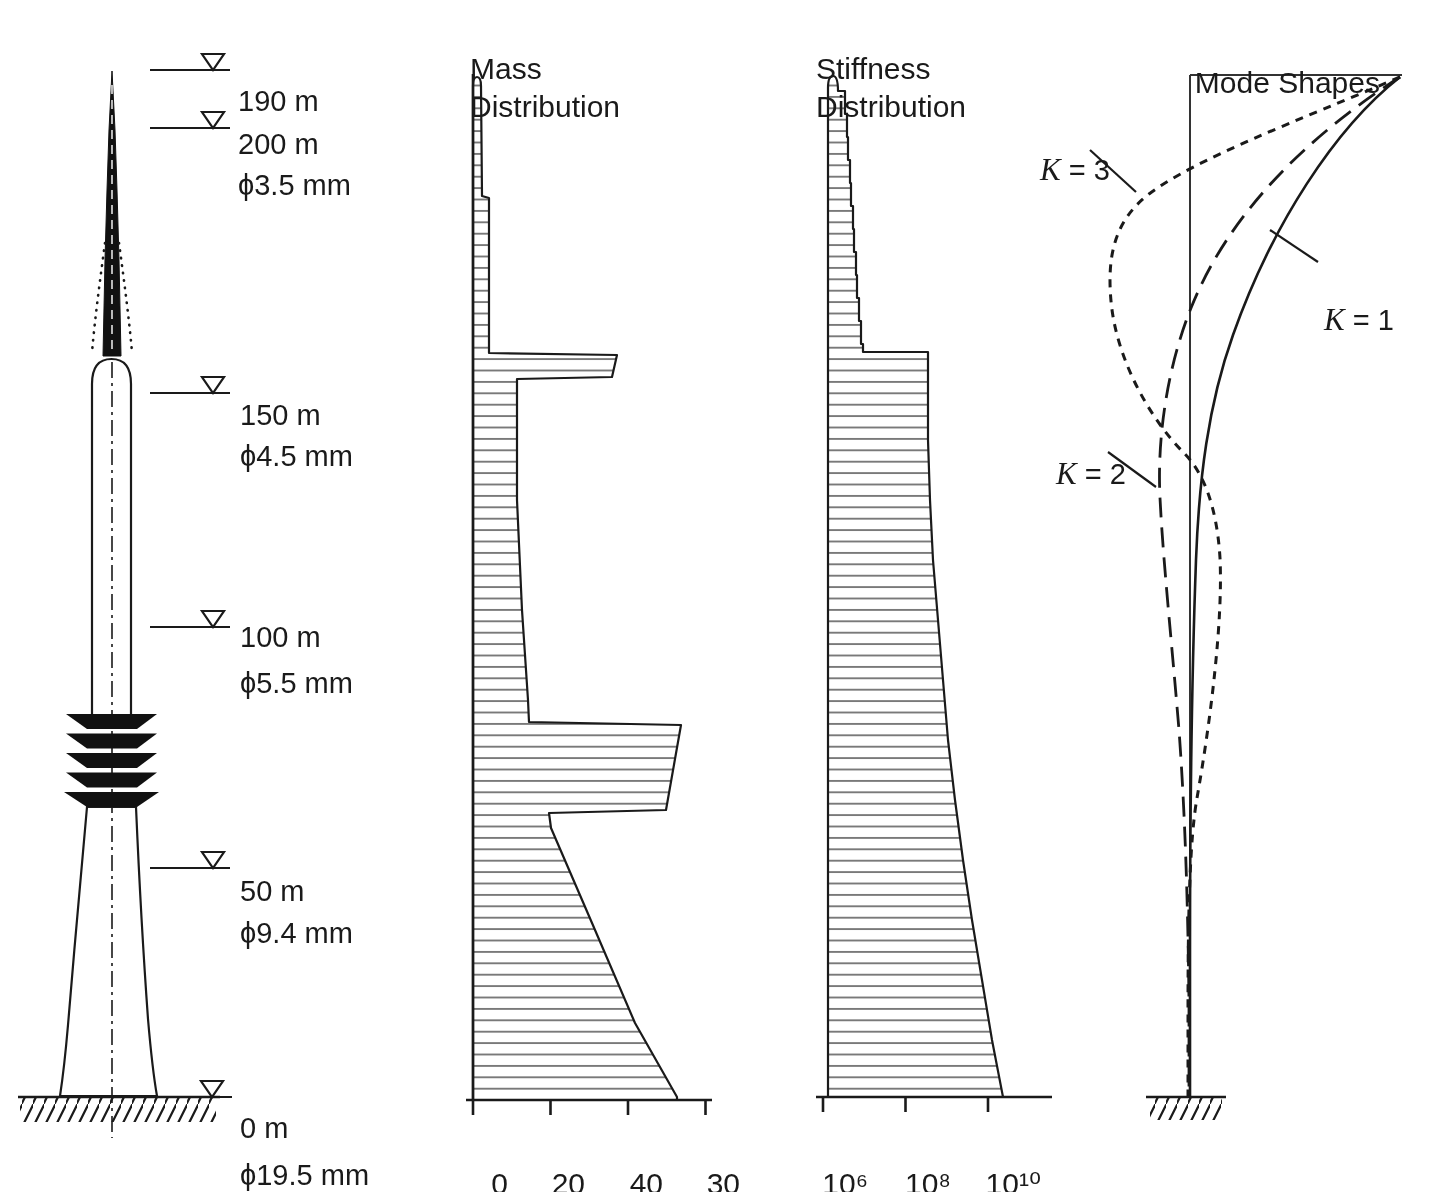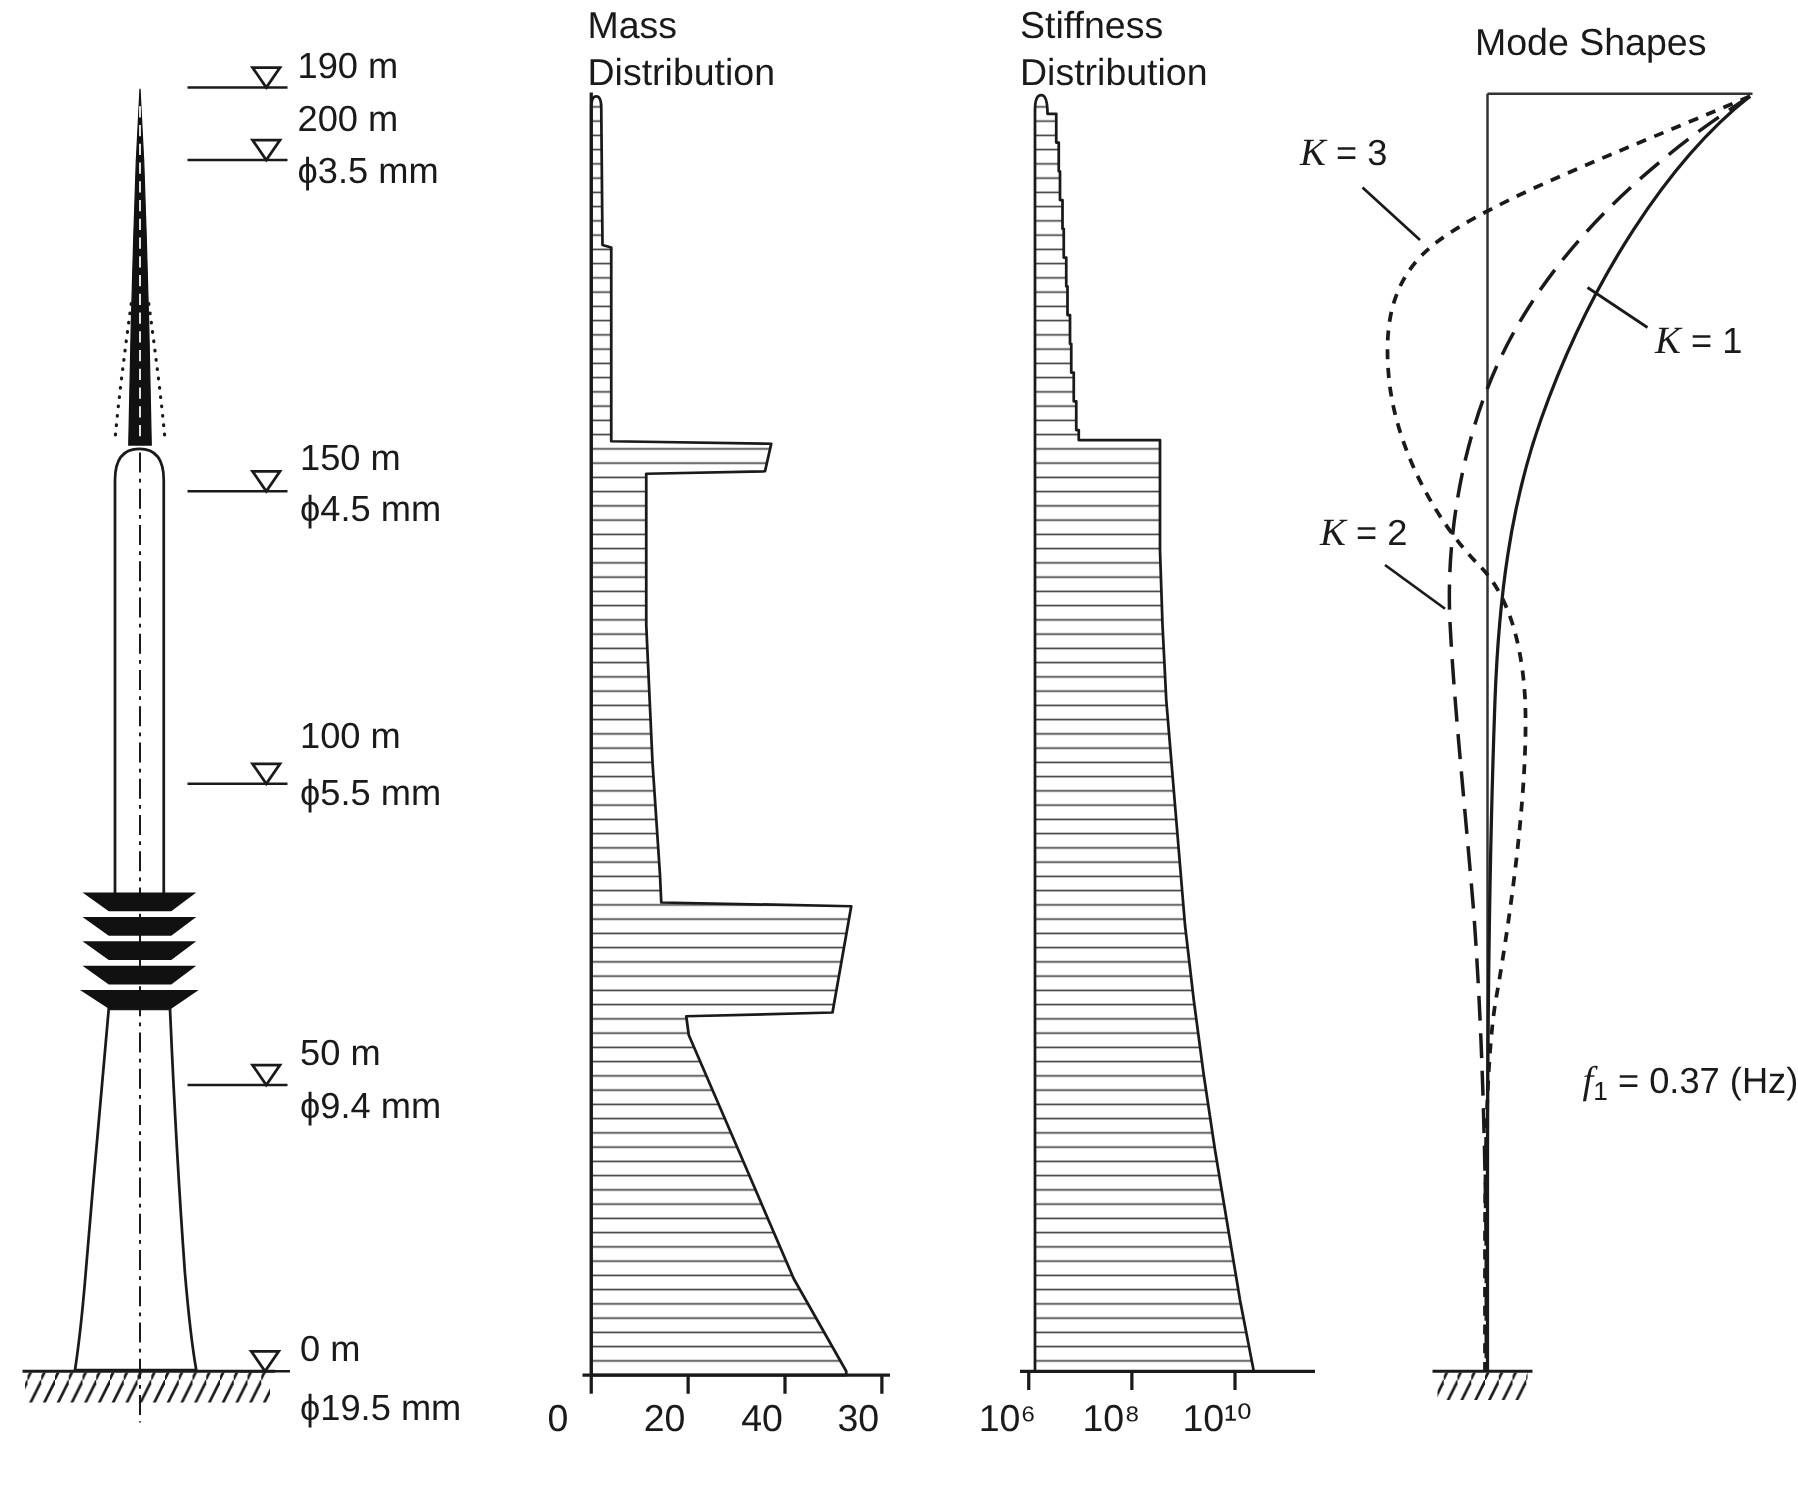--- a/index.html
+++ b/index.html
@@ -1,21 +1,21 @@
 <!DOCTYPE html>
 <html><head>
 <meta charset="utf-8">
 <style>
   html,body{margin:0;padding:0;background:#fff;}
   #fig-wrap{position:relative;width:1438px;height:1192px;background:#fff;overflow:hidden;
             font-family:"Liberation Sans","DejaVu Sans",sans-serif;color:#1a1a1a;}
   svg{position:absolute;left:0;top:0;}
-  .lbl{position:absolute;font-size:29px;line-height:1.18;white-space:nowrap;color:#1a1a1a;}
+  .lbl{position:absolute;font-size:29px;line-height:1.18;white-space:nowrap;color:#1a1a1a;margin-top:48px;}
   .title{font-size:30px;line-height:1.25;}
-  .center{text-align:left;}
+  .center{text-align:right;}
   .tick{font-size:30px;}
   .ktext i{font-style:italic;font-family:"Liberation Serif","DejaVu Serif",serif;font-size:31px;}
   .freq i{font-style:italic;font-family:"Liberation Serif","DejaVu Serif",serif;font-size:31px;}
   .freq sub{font-size:21px;vertical-align:-6px;}
 </style>
 </head>
 <body>
 
 <div id="fig-wrap">
 
@@ -152,17 +152,14 @@
   <div class="lbl ktext" style="left:1040px;top:104px">
     <i>K</i><span> = 3</span>
   </div>
   <div class="lbl ktext" style="left:1324px;top:254px">
     <i>K</i><span> = 1</span>
   </div>
   <div class="lbl ktext" style="left:1056px;top:408px">
     <i>K</i><span> = 2</span>
   </div>
 
-  <div class="lbl freq" style="left:1266px;top:846px">
-    <i>f</i><sub>1</sub><span> = 0.37 (Hz)</span>
-  </div>
 
 </div>
 
 </body></html>

